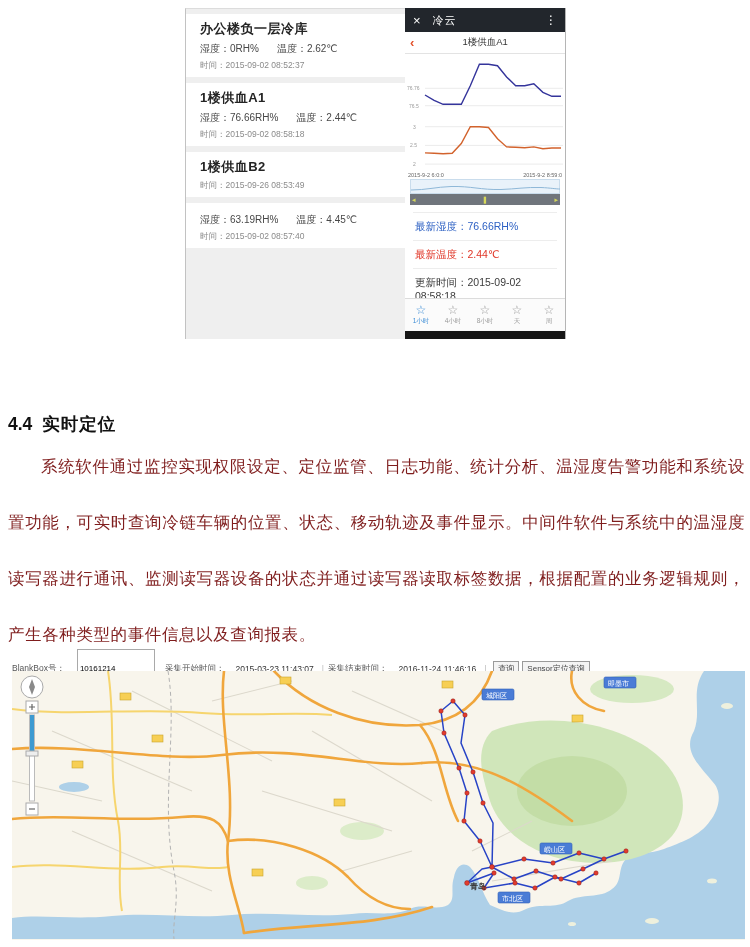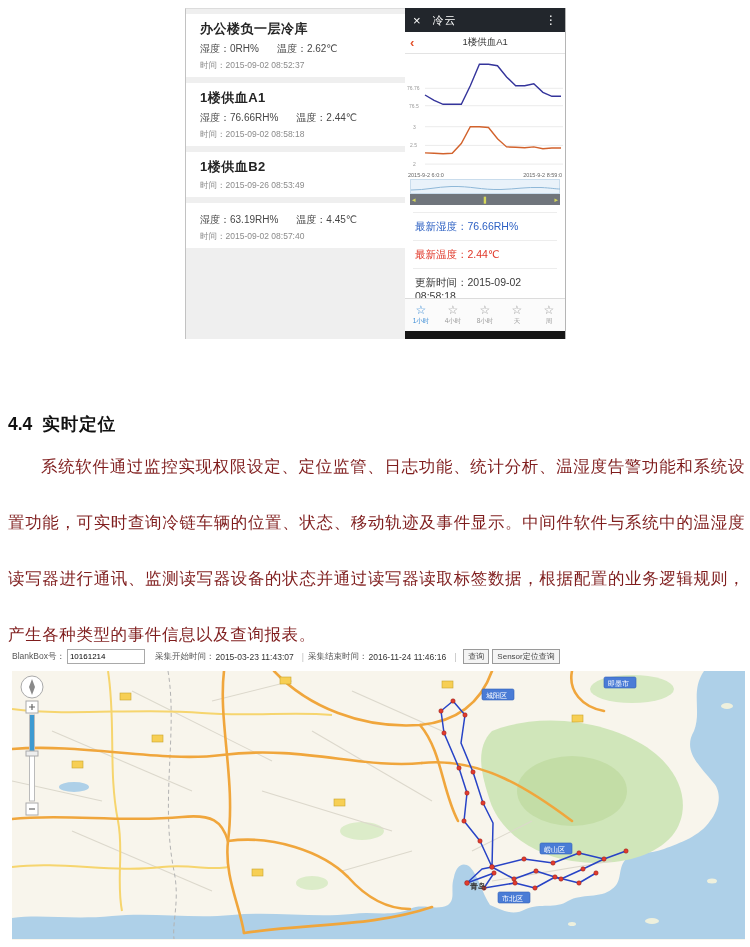--- a/index.html
+++ b/index.html
@@ -54,22 +54,22 @@
   .sec-head .num{margin-right:10px;letter-spacing:0;}
   .sec-head .txt{letter-spacing:1px;}
   .para{position:absolute;left:8px;top:438px;width:737px;font-size:16.5px;color:#7f1d1d;
         line-height:56px;text-align:justify;text-indent:33px;letter-spacing:.6px;}
 
   
   .map-toolbar{position:absolute;left:12px;top:649px;display:flex;align-items:center;
                font-size:8.5px;color:#555;}
   .map-toolbar .lab{white-space:nowrap;}
   .map-toolbar input{width:72px;height:13px;border:1px solid #a9a9a9;font-size:8px;
-                     padding:0 2px;margin:0 10px 0 2px;font-family:inherit;}
-  .map-toolbar .val{color:#333;margin:0 4px 0 1px;}
+                     padding:12px 2px;margin:0 10px 0 12px;font-family:inherit;}
+  .map-toolbar .val{color:#333;margin:0 4px 0 11px;}
   .map-toolbar .vsep{color:#bbb;margin:0 4px;}
   .map-toolbar button{border:1px solid #9a9a9a;background:#f4f4f4;font-size:8px;color:#444;
                       padding:1px 4px;margin-left:3px;font-family:inherit;}
 
   
   .map-wrap{position:absolute;left:12px;top:671px;width:733px;height:269px;overflow:hidden;}
   .dlabel{font-size:7px;fill:#fff;}
   .citylabel{font-size:8px;font-weight:bold;fill:#3a3a3a;}
 </style>
 </head>

